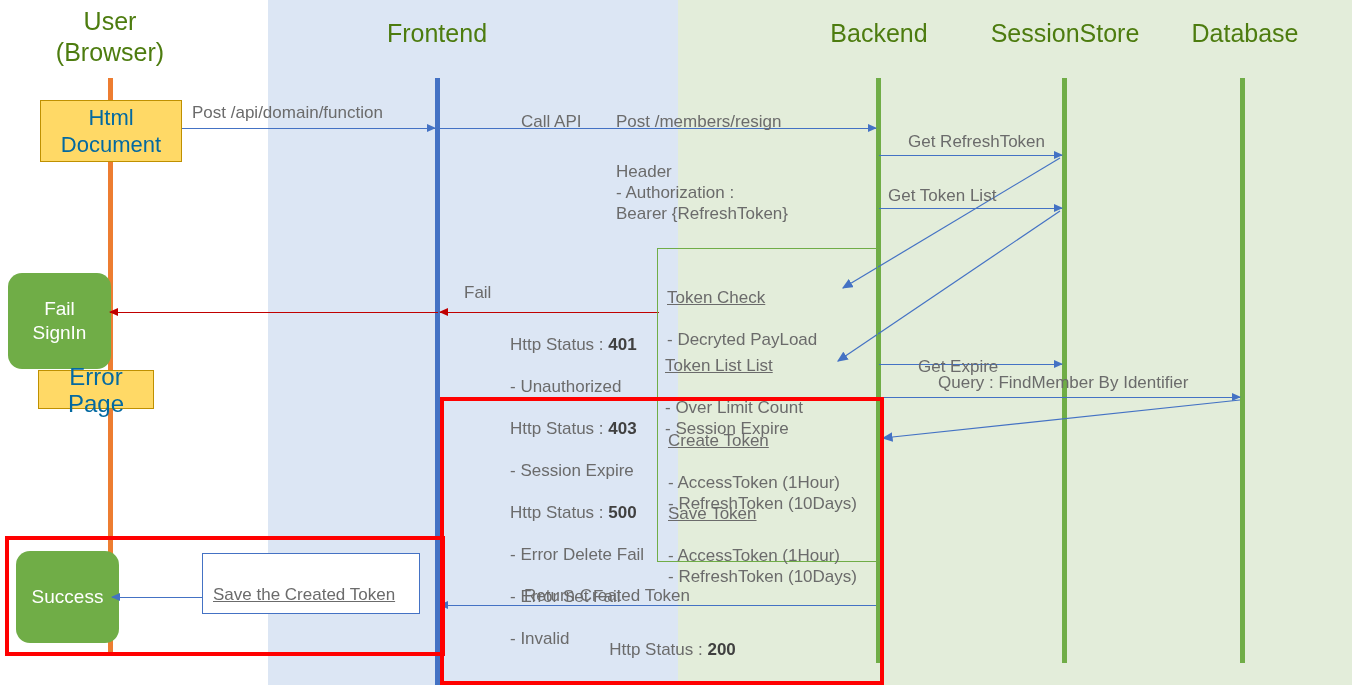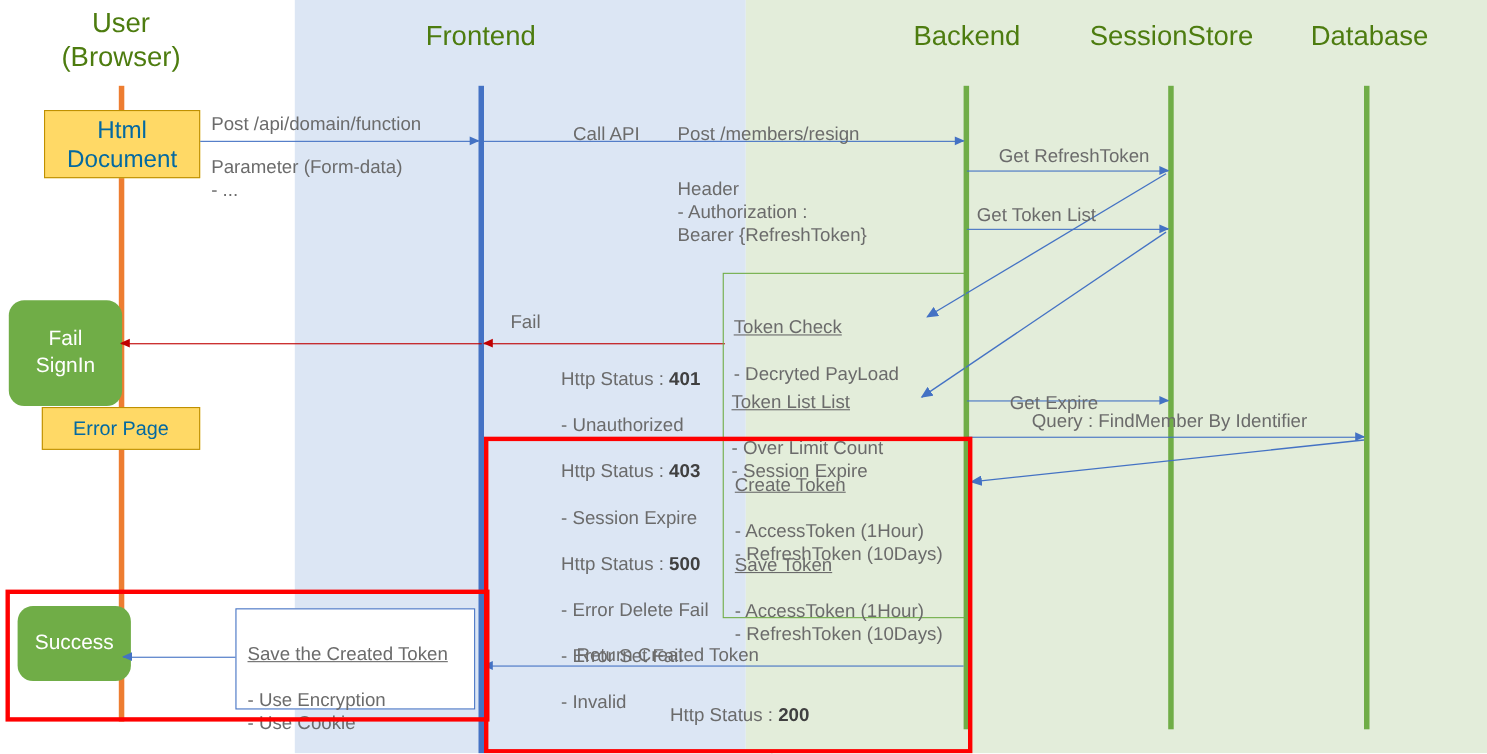--- a/index.html
+++ b/index.html
@@ -167,23 +167,23 @@
   <div class="lifeline ll-green" style="left:876px; top:78px; height:585px;"></div>
   <div class="lifeline ll-green" style="left:1062px; top:78px; height:585px;"></div>
   <div class="lifeline ll-green" style="left:1240px; top:78px; height:585px;"></div>
 
   <div class="node-yellow" style="left:40px; top:100px; width:142px; height:62px;">Html
 Document</div>
 
   <div class="node-green" style="left:8px; top:273px; width:103px; height:96px;">Fail
 SignIn</div>
 
-  <div class="node-yellow" style="left:38px; top:370px; width:144px; height:39px; font-size:18px;">Error Page</div>
-
-  <div class="node-green" style="left:16px; top:551px; width:103px; height:68px;">Success</div>
+  <div class="node-yellow" style="left:38px; top:370px; width:116px; height:39px; font-size:24px;">Error Page</div>
+
+  <div class="node-green" style="left:16px; top:551px; width:103px; height:92px;">Success</div>
 
   <div class="arrow-h to-right" style="left:182px; top:128px; width:253px;"></div>
 
   <div class="arrow-h to-right" style="left:438px; top:128px; width:438px;"></div>
 
   <div class="arrow-h to-right" style="left:879px; top:155px; width:183px;"></div>
 
   <div class="arrow-h to-right" style="left:879px; top:208px; width:183px;"></div>
 
   <div class="arrow-h to-right" style="left:879px; top:364px; width:183px;"></div>
@@ -207,22 +207,20 @@
 
     <line x1="1060" y1="158" x2="843" y2="288" stroke="#4472c4" stroke-width="1.2" marker-end="url(#ah-blue)"></line>
 
     <line x1="1060" y1="211" x2="838" y2="361" stroke="#4472c4" stroke-width="1.2" marker-end="url(#ah-blue)"></line>
 
     <line x1="1240" y1="400" x2="883" y2="438" stroke="#4472c4" stroke-width="1.2" marker-end="url(#ah-blue)"></line>
   </svg>
 
   <div class="msg" style="left:192px; top:102px;">Post /api/domain/function</div>
 
-  <div class="msg" style="left:192px; top:141px;">Parameter (Form-data)
-   -  ...</div>
 
   <div class="msg" style="left:521px; top:111px;">Call API</div>
 
   <div class="msg" style="left:616px; top:111px;">Post /members/resign</div>
 
   <div class="msg" style="left:616px; top:161px;">Header
     - Authorization :
        Bearer {RefreshToken}</div>
 
   <div class="msg" style="left:908px; top:131px;">Get RefreshToken</div>
@@ -266,25 +264,23 @@
     <div> - AccessToken (1Hour)
  - RefreshToken (10Days)</div>
   </div>
 
   <div class="msg" style="left:668px; top:482px;">
     <div class="u">Save Token</div>
     <div> - AccessToken (1Hour)
  - RefreshToken (10Days)</div>
   </div>
 
-  <div class="note-white" style="left:214px; top:553px; width:218px; height:92px;">
+  <div class="note-white" style="left:202px; top:553px; width:218px; height:61px;">
     <div class="inner">
       <div class="u">Save the Created Token</div>
-      <div> - Use Encryption
- - Use Cookie</div>
     </div>
   </div>
 
   <div class="msg center" style="left:540px; top:618px; width:265px;">
     <div><span>Http Status : </span><b>200</b></div>
     <div><span class="dbl-u squiggle"> - AccessToken</span></div>
     
   </div>
 
   <div class="red-box" style="left:440px; top:397px; width:444px; height:288px;"></div>

